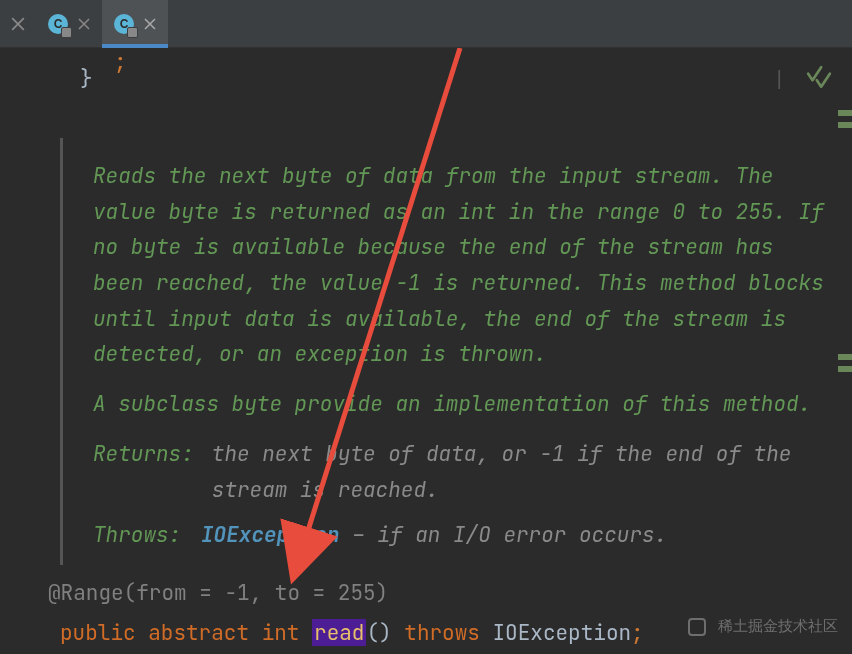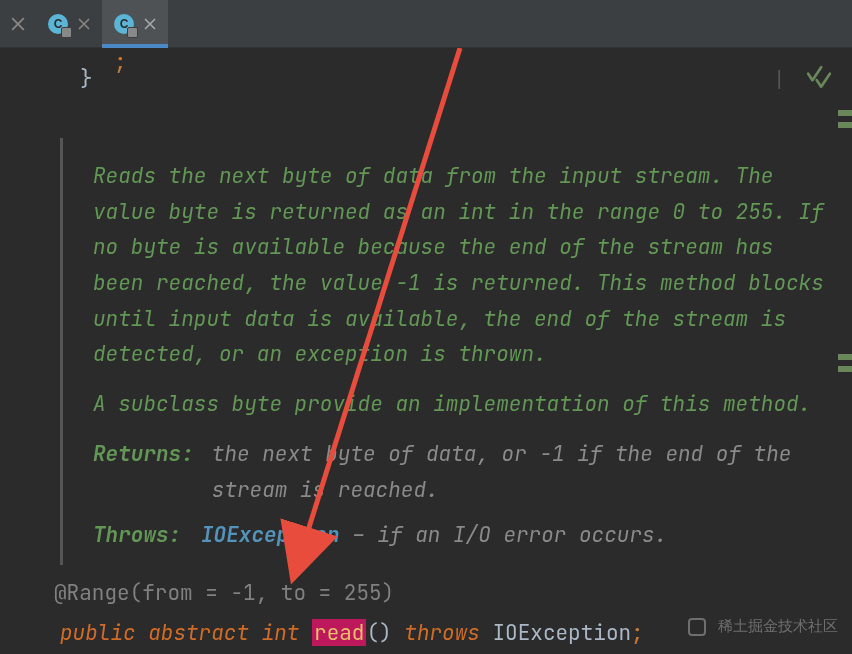--- a/index.html
+++ b/index.html
@@ -117,37 +117,37 @@
     margin: 30px 0 4px 30px;
     color: #629755;
     font-style: italic;
   }
   .doc-block p { margin-bottom: 14px; }
   .doc-kv {
     display: flex;
     gap: 18px;
     margin-bottom: 10px;
   }
-  .doc-kv .k { min-width: 90px; font-weight: bold; }
+  .doc-kv .k { min-width: 90px; }
   .doc-kv .v { flex: 1; color: #8a8a8a; font-style: italic; }
   .doc-kv .exc { color: #5294bb; font-style: italic; font-weight: 600; }
   .annotation {
     color: #808080;
     font-style: normal;
-    margin-left: 24px;
+    margin-left: 18px;
     margin-top: 10px;
   }
   .code-line {
     margin-left: 30px;
     margin-top: 4px;
     white-space: nowrap;
   }
   .kw { color: #cc7832; }
-  .kw-bright { color: #d16c27; font-style: italic; }
-  .mname { color: #e8bf6a; background: #be185d; padding: 0 2px; }
+  .kw-bright { color: #d16c27; }
+  .mname { color: #e8bf6a; background: #4c1d95; padding: 0 2px; }
   .punct { color: #a9b7c6; }
   .arrow {
     position: absolute;
     top: 48px;
     left: 0;
     pointer-events: none;
     z-index: 5;
   }
   .watermark {
     position: absolute;

